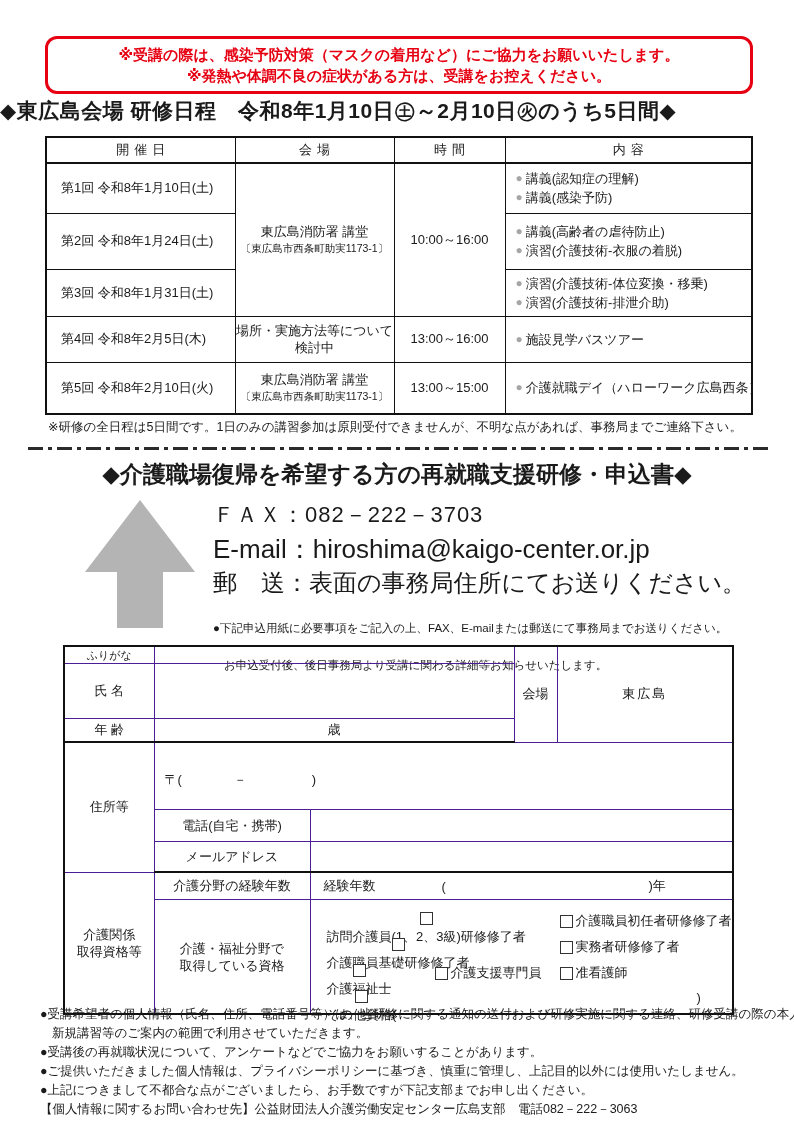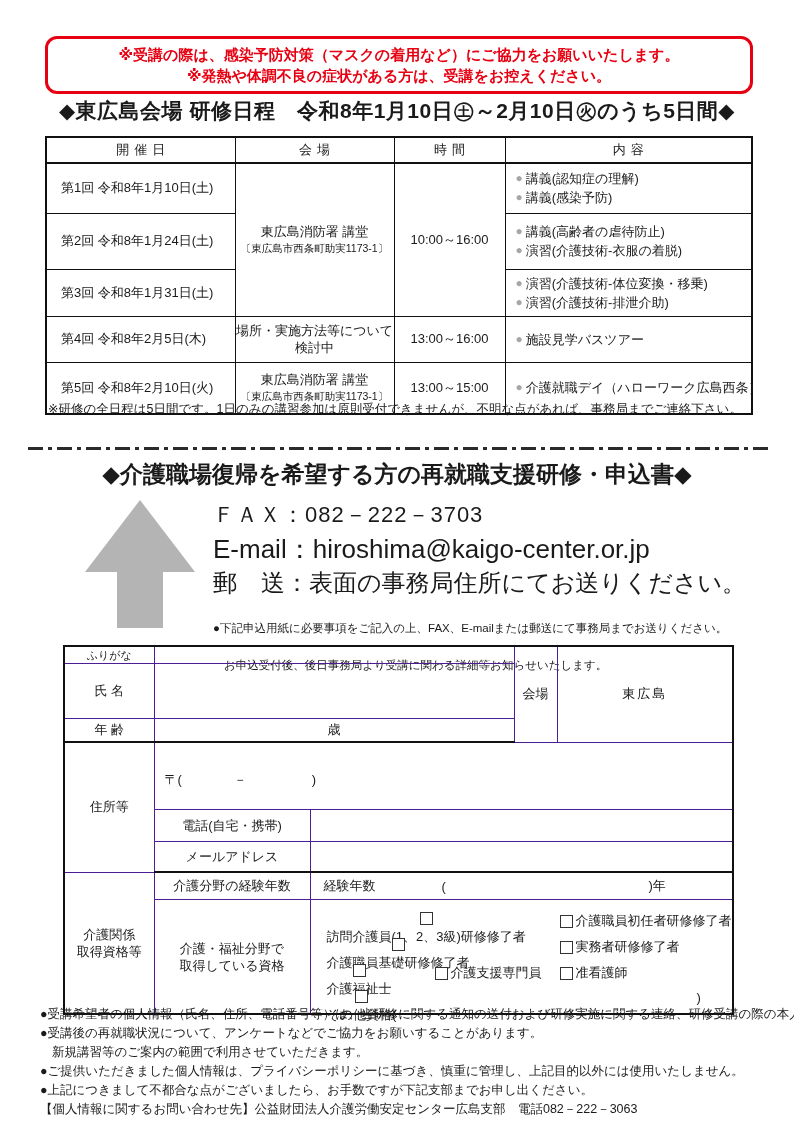--- a/index.html
+++ b/index.html
@@ -7,39 +7,39 @@
        font-family:"Liberation Sans","DejaVu Sans",sans-serif;color:#1a1a1a;}
   .page{position:absolute;inset:0;background:#fff;}
 
   
   .warn-box{position:absolute;left:45px;top:36px;width:702px;height:52px;
     border:3px solid #e60012;border-radius:12px;display:flex;flex-direction:column;
     justify-content:center;align-items:center;}
   .warn-line{color:#e60012;font-weight:bold;font-size:15px;line-height:21px;white-space:nowrap;}
 
   
-  .sched-title{position:absolute;left:0;top:97px;width:794px;text-align:center;
+  .sched-title{position:absolute;left:0;top:97px;width:794px;
     font-size:21px;font-weight:900;white-space:nowrap;letter-spacing:0.5px;}
 
   
   table{border-collapse:collapse;table-layout:fixed;}
   .sched{position:absolute;left:45px;top:136px;width:706px;border:2px solid #111;}
   .sched td{border:1px solid #111;font-size:13px;padding:0;vertical-align:middle;}
   .sched td.hd{height:24px;text-align:center;letter-spacing:5px;border-bottom:2px solid #111;
     font-size:13px;padding-left:5px;}
   .sched td.date{padding-left:14px;text-align:left;white-space:nowrap;margin-left:36px;}
   .sched td.venue{text-align:center;line-height:17px;}
   .sched .venue-sub{font-size:10.5px;display:block;}
   .sched td.time{text-align:center;white-space:nowrap;}
   .sched td.cont{padding-left:10px;text-align:left;}
   .cont-line{display:flex;align-items:center;gap:3px;line-height:19px;white-space:nowrap;}
   .blt{color:#a6a6a6;font-size:12px;}
 
   
-  .sched-note{position:absolute;left:48px;top:401px;font-size:12.5px;white-space:nowrap;}
+  .sched-note{position:absolute;left:48px;top:419px;font-size:12.5px;white-space:nowrap;}
   .dash-sep{position:absolute;left:28px;top:447px;width:740px;height:3px;
     background:repeating-linear-gradient(90deg,#2b2b2b 0 15px,transparent 15px 20px,#2b2b2b 20px 24px,transparent 24px 29px);}
 
   
   .app-heading{position:absolute;left:0;top:459px;width:794px;text-align:center;
     font-size:23px;font-weight:900;white-space:nowrap;}
 
   
   .arrow{position:absolute;left:85px;top:500px;width:110px;height:128px;}
   .arrow-head{width:0;height:0;border-left:55px solid transparent;border-right:55px solid transparent;
@@ -306,20 +306,20 @@
                 <span>)</span>
               </span>
         </div>
       </td>
     </tr>
   </tbody>
     </table>
 
   <div class="footer">
     <div class="f-line">●受講希望者の個人情報（氏名、住所、電話番号等）は、当研修に関する通知の送付および研修実施に関する連絡、研修受講の際の本人確認、</div>
+    <div class="f-line indent">新規講習等のご案内の範囲で利用させていただきます。</div>
     <div class="f-line">●受講後の再就職状況について、アンケートなどでご協力をお願いすることがあります。</div>
-    <div class="f-line indent">新規講習等のご案内の範囲で利用させていただきます。</div>
     <div class="f-line">●ご提供いただきました個人情報は、プライバシーポリシーに基づき、慎重に管理し、上記目的以外には使用いたしません。</div>
     <div class="f-line">●上記につきまして不都合な点がございましたら、お手数ですが下記支部までお申し出ください。</div>
     <div class="f-line">【個人情報に関するお問い合わせ先】公益財団法人介護労働安定センター広島支部　電話082－222－3063</div>
   </div>
 
 </div>
 
 </body></html>

